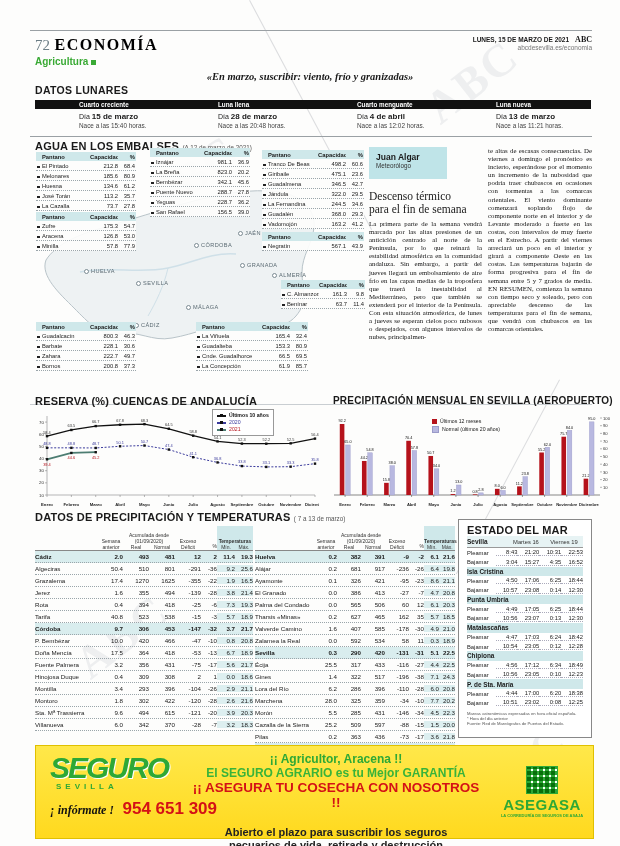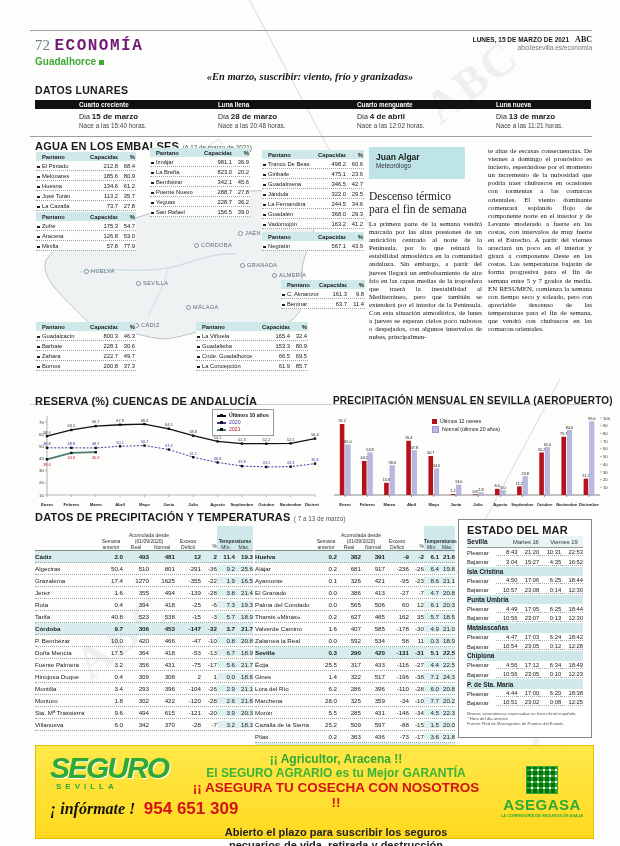--- a/index.html
+++ b/index.html
@@ -8,21 +8,21 @@
   .abs{position:absolute;}
   .rule{position:absolute;background:#9aa0a4;height:1px;}
 
   
   .wm{position:absolute;font-family:"Liberation Serif",serif;font-weight:bold;font-size:46px;
       color:rgba(110,120,135,.10);transform:rotate(-38deg);letter-spacing:2px;pointer-events:none;}
   .scanline{position:absolute;width:300px;height:1px;background:rgba(120,125,135,.25);transform-origin:0 0;}
 
   
   .pagenum{font-family:"Liberation Serif",serif;font-size:15px;color:#6b7d85;}
-  .section{font-family:Liberation Mono, monospace;font-size:16px;font-weight:bold;color:#701a75;letter-spacing:1.5px;}
+  .section{font-family:Liberation Serif, serif;font-size:16px;font-weight:bold;color:#000000;letter-spacing:1.5px;}
   .subsection{font-size:10px;font-weight:bold;color:#3aaa35;}
   .subsection::after{content:"";display:inline-block;width:5px;height:5px;background:#3aaa35;margin-left:3px;}
   .dateline{font-size:6.5px;font-weight:bold;text-align:right;}
   .brand{font-family:"Liberation Serif",serif;font-weight:bold;font-size:8px;margin-left:6px;}
   .urlline{font-size:6.5px;color:#777;text-align:right;}
   .quote{font-family:"Liberation Serif",serif;font-style:italic;font-weight:bold;font-size:10.5px;text-align:center;width:100%;}
 
   
   .kicker{font-size:10.5px;font-weight:bold;letter-spacing:.3px;}
   .lunar-col{position:absolute;width:139px;height:36px;}
@@ -45,21 +45,21 @@
   .mini{position:absolute;font-size:5.8px;background:rgba(253,253,252,.92);}
   .mini .mhead{display:flex;background:#cfe8ea;font-weight:bold;height:9px;align-items:center;}
   .mini .trow{display:flex;height:9px;align-items:center;border-bottom:1px dotted #9aa5aa;}
   .mini .tc{white-space:nowrap;overflow:hidden;}
   .mini .tc0{flex:1;padding-left:6px;position:relative;}
   .mini .trow .tc0::before{content:"";position:absolute;left:1px;top:3px;width:2.5px;height:2.5px;background:#222;}
   .mini .tc1{width:28px;text-align:right;}
   .mini .tc2{width:17px;text-align:right;padding-right:1px;}
 
   
-  .author-box{position:absolute;background:#bfe4e8;width:96px;height:32px;padding:5px 0 0 7px;box-sizing:border-box;}
+  .author-box{position:absolute;background:#bfe4e8;width:78px;height:32px;padding:5px 0 0 7px;box-sizing:border-box;}
   .author{font-size:8.5px;font-weight:bold;}
   .role{font-size:6.3px;color:#333;}
   .headline{font-family:"Liberation Serif",serif;font-size:11.5px;line-height:12.5px;}
   .artcol{position:absolute;font-family:"Liberation Serif",serif;font-size:6.8px;line-height:8.1px;text-align:justify;color:#111;}
 
   
   .chart{position:absolute;}
   .legendbox{position:absolute;background:#fff;border:1px solid #999;font-size:5.2px;padding:2px 4px;line-height:7px;}
   .lg{display:flex;align-items:center;white-space:nowrap;}
   .lg .sw{display:inline-block;width:9px;height:2px;margin-right:3px;position:relative;}
@@ -119,21 +119,21 @@
 
   
   .ad{position:absolute;background:linear-gradient(180deg,#ffe84a,#ffd91e);border:1px solid #e0c000;}
   .asaja{font-size:30px;font-weight:bold;color:#2ea836;font-style:italic;letter-spacing:-2px;line-height:28px;
          text-shadow:1px 1px 0 #fff;}
   .asaja-sub{font-size:8px;color:#2ea836;letter-spacing:4px;font-weight:bold;margin-left:6px;}
   .ad-line1{font-size:12px;font-weight:bold;color:#2ea836;text-align:center;}
   .ad-line2{font-size:12px;font-weight:bold;color:#39b33a;text-align:center;}
   .ad-line3{font-size:13.5px;font-weight:bold;color:#d41116;text-align:center;}
   .ad-line4{font-size:11px;font-weight:bold;color:#222;text-align:center;line-height:13px;margin-top:16px;}
-  .informa{font-family:"Liberation Serif",serif;font-style:italic;font-weight:bold;font-size:16px;color:#111;}
+  .informa{font-family:"Liberation Serif",serif;font-style:italic;font-weight:bold;font-size:12px;color:#111;}
   .phone{font-size:17px;font-weight:bold;color:#d41116;margin-left:4px;}
   .asegasa{font-size:15px;font-weight:bold;color:#2ea836;letter-spacing:.5px;}
   .asegasa-sub{font-size:4px;color:#2ea836;font-weight:bold;}
   .aseg-icon{width:30px;height:26px;background:
      repeating-linear-gradient(90deg,#2ea836 0 4px,#fff 4px 6px),
      repeating-linear-gradient(0deg,#2ea836 0 4px,#fff 4px 6px);
      background-blend-mode:multiply;border:1px solid #2ea836;margin:0 auto 2px;}
   svg text{font-family:"Liberation Sans",sans-serif;}
 </style>
 </head>
@@ -146,21 +146,21 @@
   <div class="wm" style="left:70px;top:610px;">ABC</div>
   <div class="wm" style="left:470px;top:740px;">ABC</div>
   <div class="scanline" style="left:250px;top:0;transform:rotate(62deg);width:260px;"></div>
   <div class="scanline" style="left:560px;top:380px;transform:rotate(118deg);width:220px;"></div>
 
   <div class="rule" style="left:30px;top:30px;width:562px;"></div>
   <div class="abs" style="left:35px;top:36px;">
     <span class="pagenum">72</span>
     <span class="section">ECONOMÍA</span>
   </div>
-  <div class="abs subsection" style="left:35px;top:56px;">Guadalhorce</div>
+  <div class="abs subsection" style="left:35px;top:56px;">Agricultura</div>
   <div class="abs" style="left:400px;top:35px;width:192px;">
     <div class="dateline"><span>LUNES, 15 DE MARZO DE 2021</span><span class="brand">ABC</span></div>
     <div class="urlline">abcdesevilla.es/economia</div>
   </div>
   <div class="abs quote" style="left:0;top:71px;">«En marzo, suscribir: viento, frío y granizadas»</div>
 
   <div class="abs kicker" style="left:35px;top:84px;">DATOS LUNARES</div>
   <div class="abs" style="left:35px;top:100px;width:557px;height:36px;">
     <div class="lunar-col" style="left:0;">
       <div class="lunar-bar">Cuarto creciente</div>

